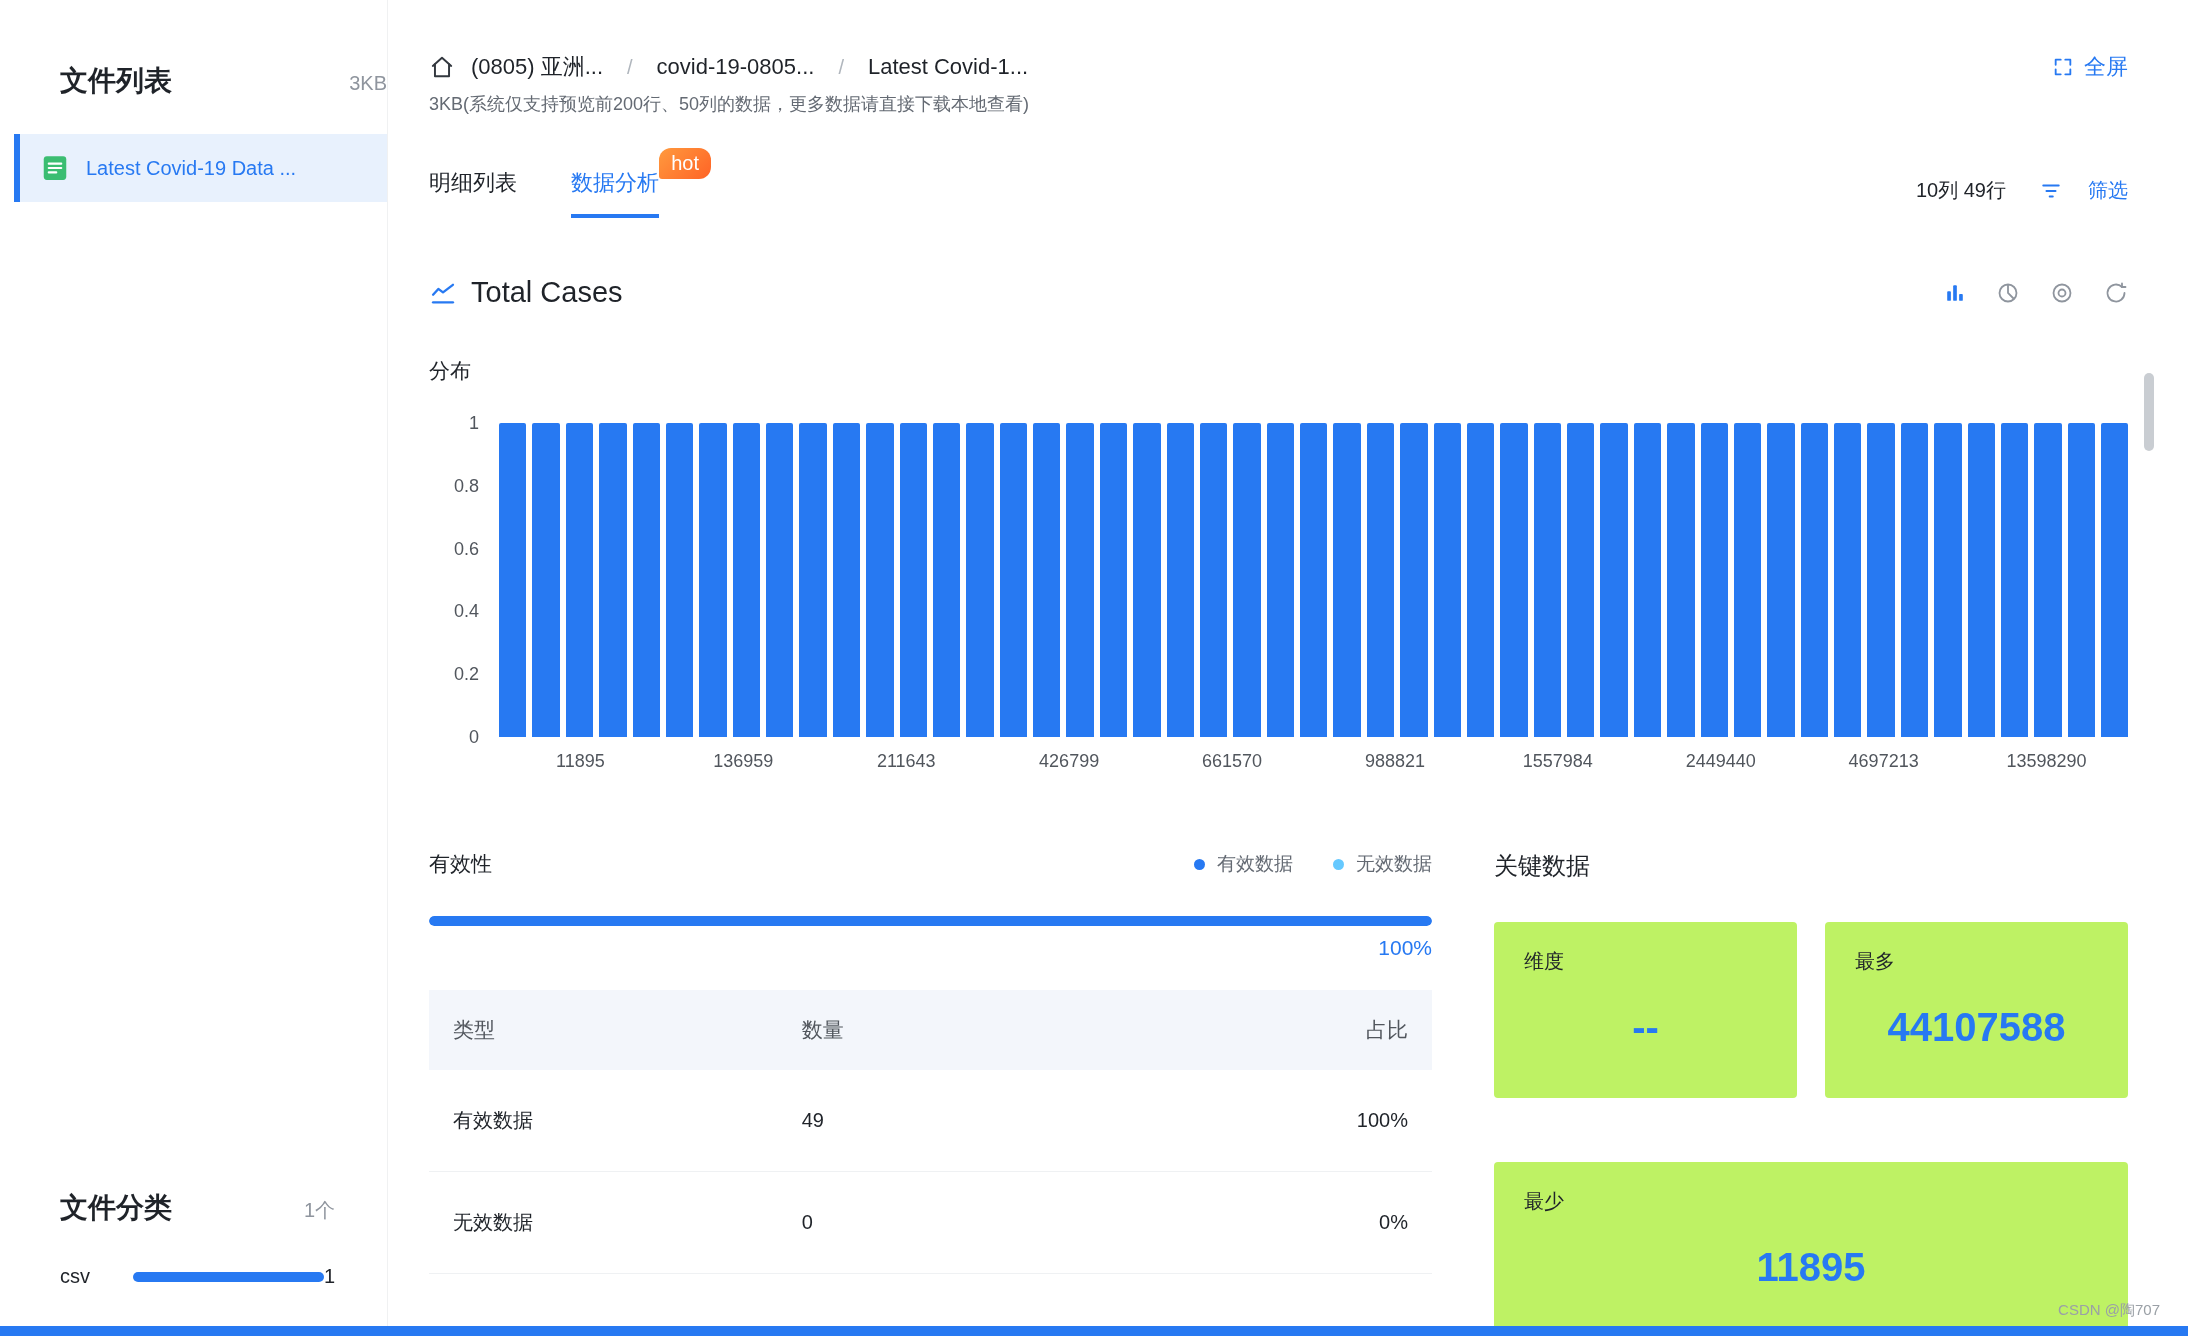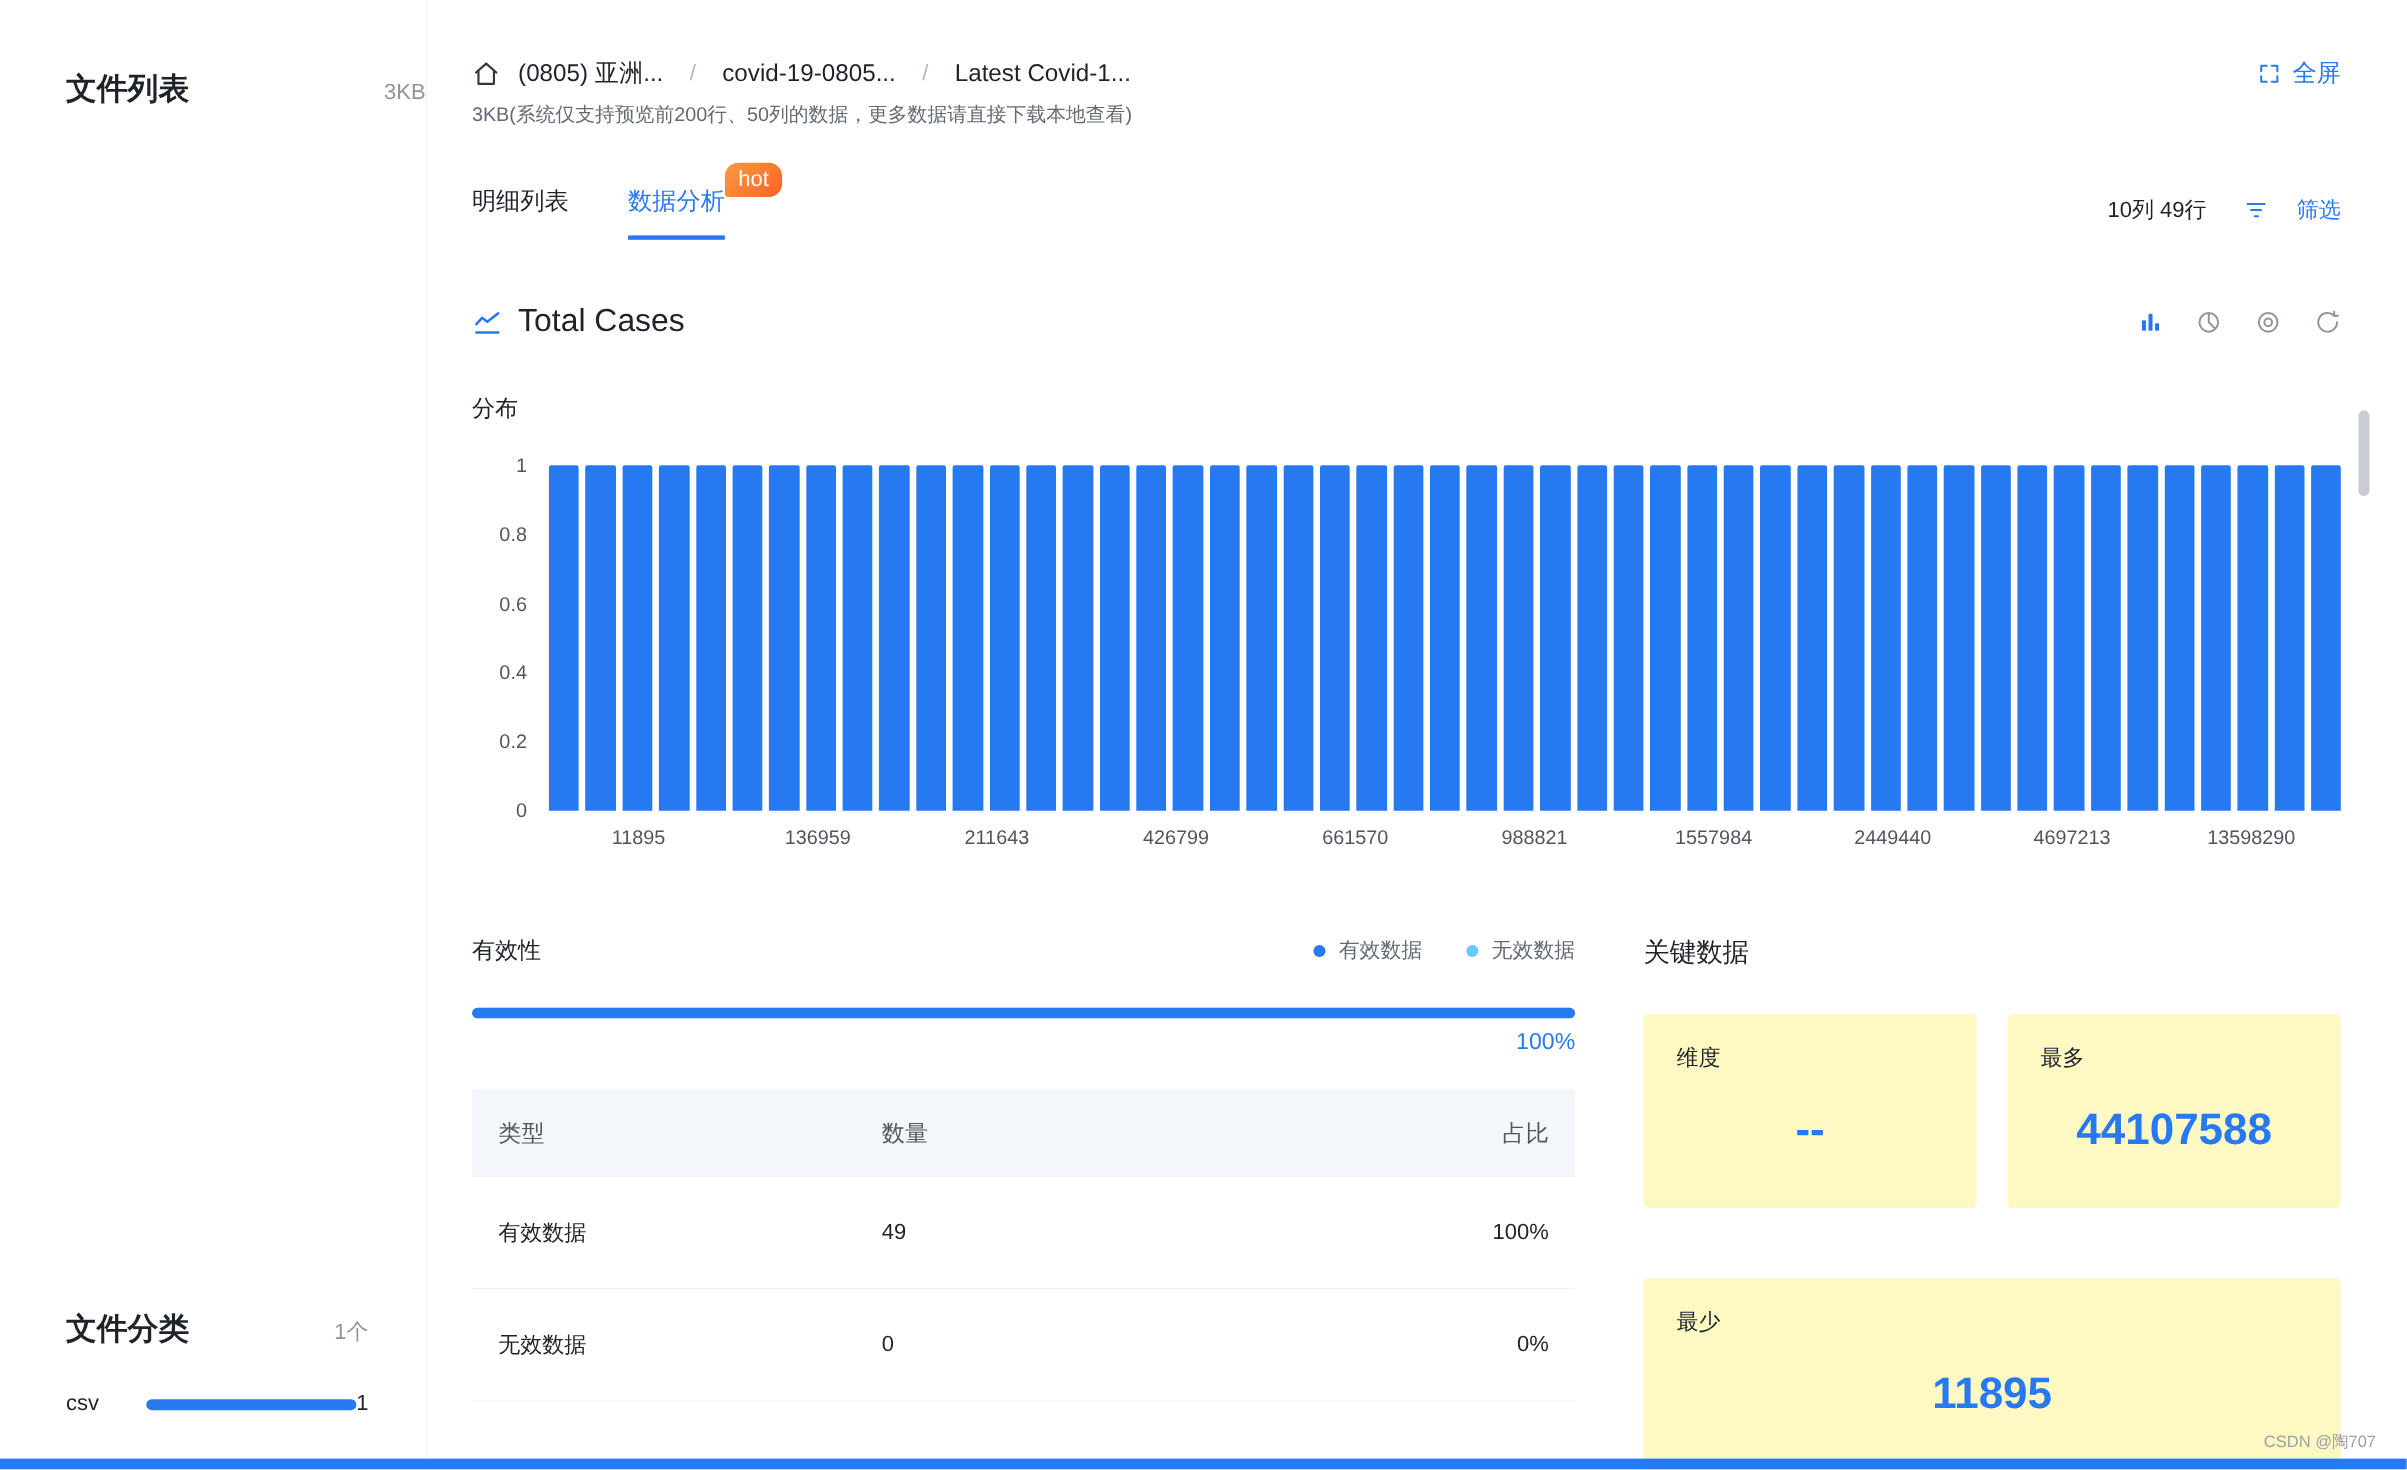--- a/index.html
+++ b/index.html
@@ -70,41 +70,50 @@
   .v-fill { height:100%; width:100%; border-radius:5px; background:#2779f2; }
   .v-pct { margin-top:10px; text-align:right; color:#2779f2; font-size:21px; }
   .v-table { margin-top:30px; font-size:20px; }
   .v-thead { display:grid; grid-template-columns:1.15fr 1fr 1fr; background:#f3f6fb; height:80px; align-items:center; padding:0 24px; color:#51565d; font-size:21px; }
   .v-row { display:grid; grid-template-columns:1.15fr 1fr 1fr; height:102px; align-items:center; padding:0 24px; border-bottom:1px solid #eff1f3; color:#1f2329; }
   .r { text-align:right; }
 
   .keydata { flex:1; min-width:0; }
   .k-title { font-size:24px; }
   .k-grid { margin-top:40px; display:grid; grid-template-columns:1fr 1fr; gap:64px 28px; }
-  .k-card { background:#fef9c3; height:176px; padding:26px 30px; display:flex; flex-direction:column; border-radius:4px; }
+  .k-card { background:#bef264; height:176px; padding:26px 30px; display:flex; flex-direction:column; border-radius:4px; }
   .k-card.wide { grid-column:1 / -1; }
   .k-label { font-size:20px; color:#1f2329; }
   .k-value { margin:auto; font-size:40px; color:#2779f2; font-weight:600; padding-top:8px; }
 
   .v-scrollbar { position:absolute; right:34px; top:373px; width:10px; height:78px; border-radius:5px; background:#c9cdd2; cursor:pointer; }
 
   .watermark { position:absolute; right:28px; bottom:16px; font-size:15px; color:#9aa0a6; }
   .bottom-strip { position:absolute; left:0; right:0; bottom:0; height:10px; background:#2779f2; }
 </style>
 </head>
 <body>
 
 <div class="app">
 
   <aside class="sidebar">
     <div class="sb-header">
       <span class="sb-title">文件列表</span>
       <span class="sb-size">3KB</span>
     </div>
 
+    <div class="file-item">
+      <span class="file-icon">
+        <svg width="30" height="30" viewBox="0 0 24 24">
+            <rect x="3" y="2.5" width="18" height="19" rx="2.5" fill="#3bbd72"></rect>
+            <path d="M7 8.5h10M7 12h10M7 15.5h6" stroke="#fff" stroke-width="1.7" stroke-linecap="round"></path>
+          </svg>
+      </span>
+      <span class="file-name">Latest Covid-19 Data ...</span>
+    </div>
 
     <div class="sb-bottom">
       <div class="sb-header" style="padding-left:0;">
         <span class="sb-title">文件分类</span>
         <span class="sb-size">1个</span>
       </div>
       <div class="cat-row">
         <span class="cat-label">csv</span>
         <span class="cat-bar"></span>
         <span class="cat-count">1</span>

